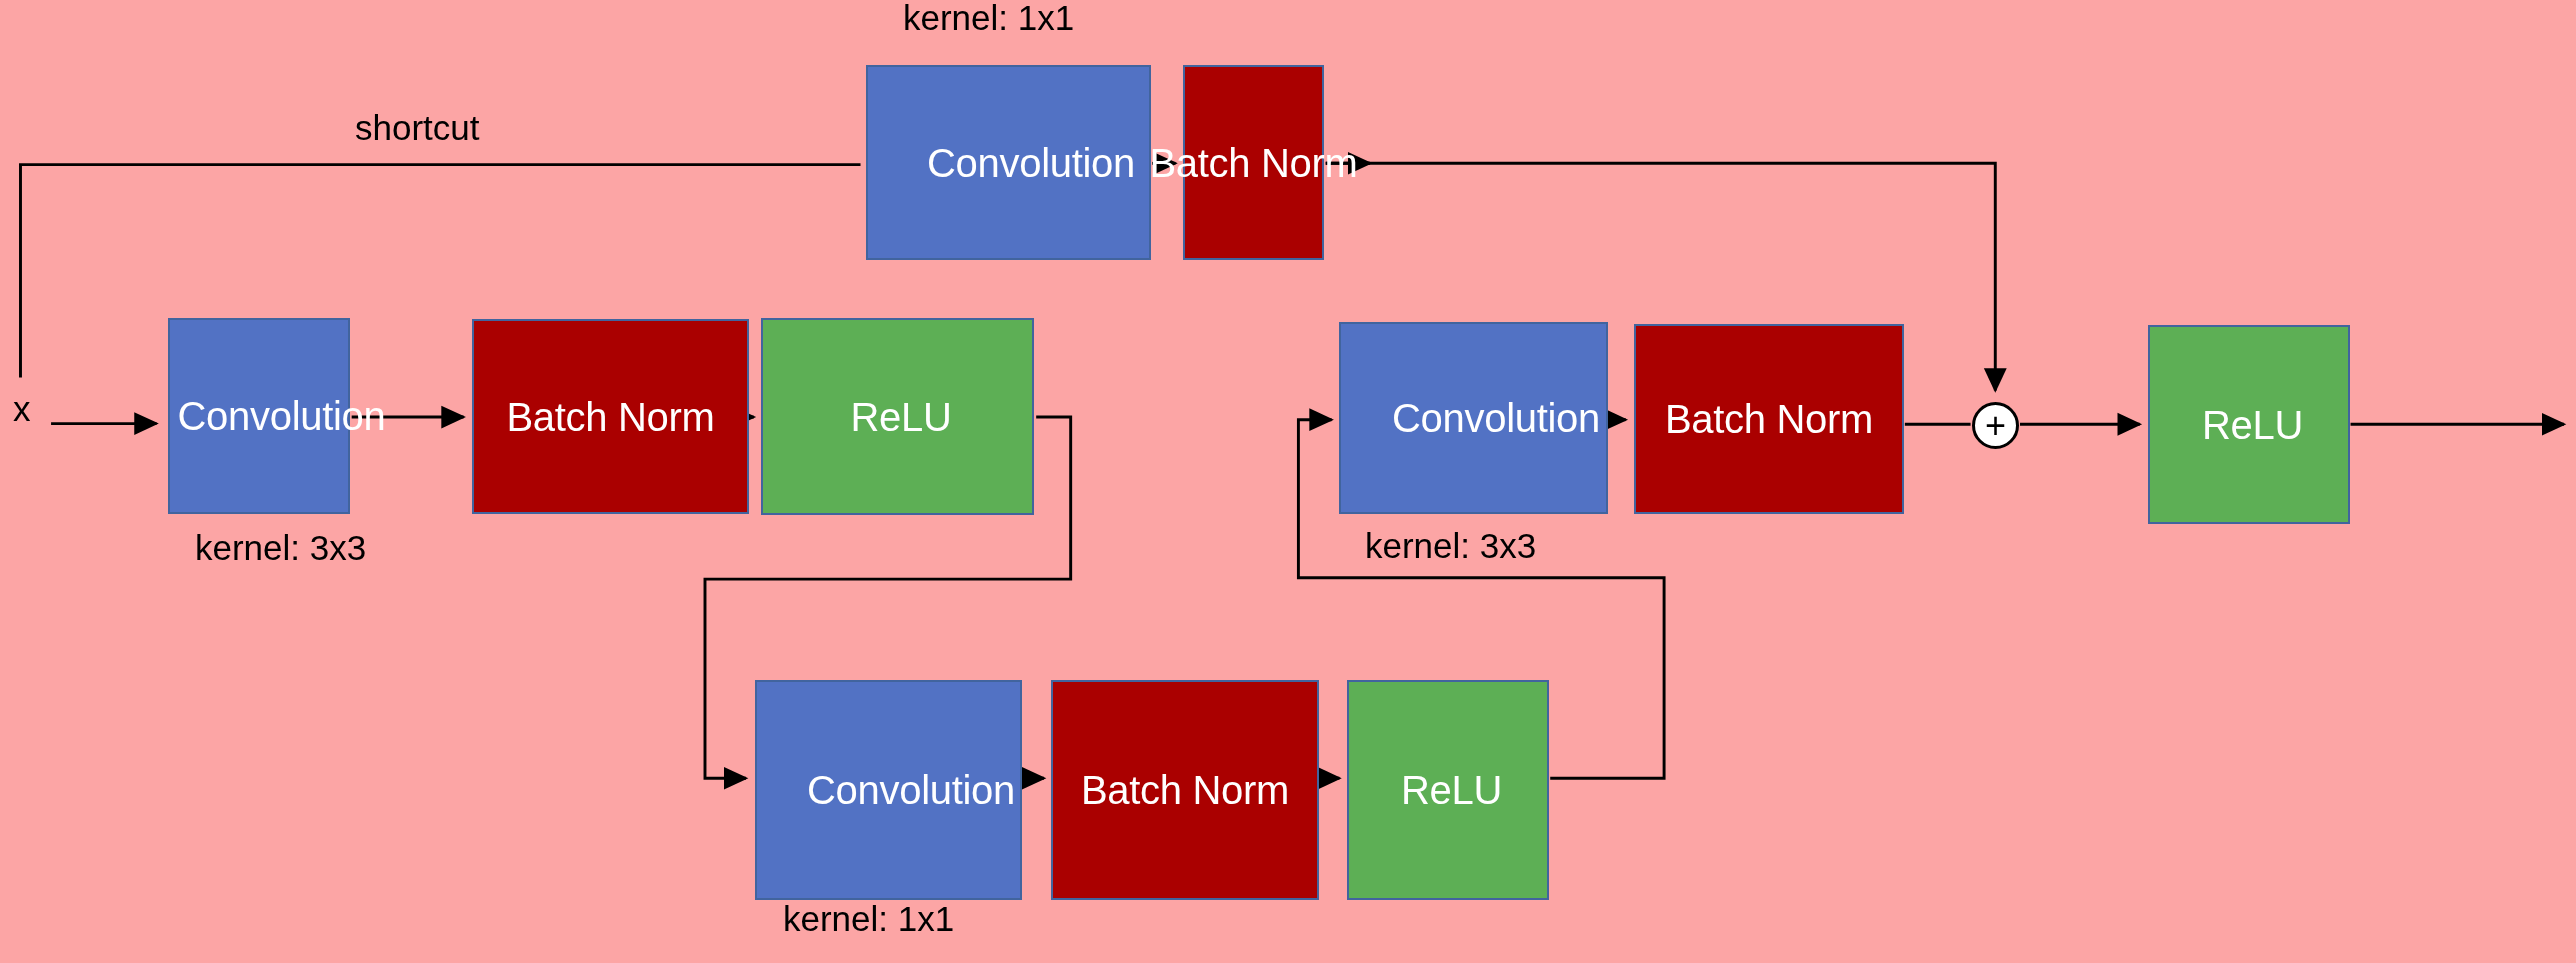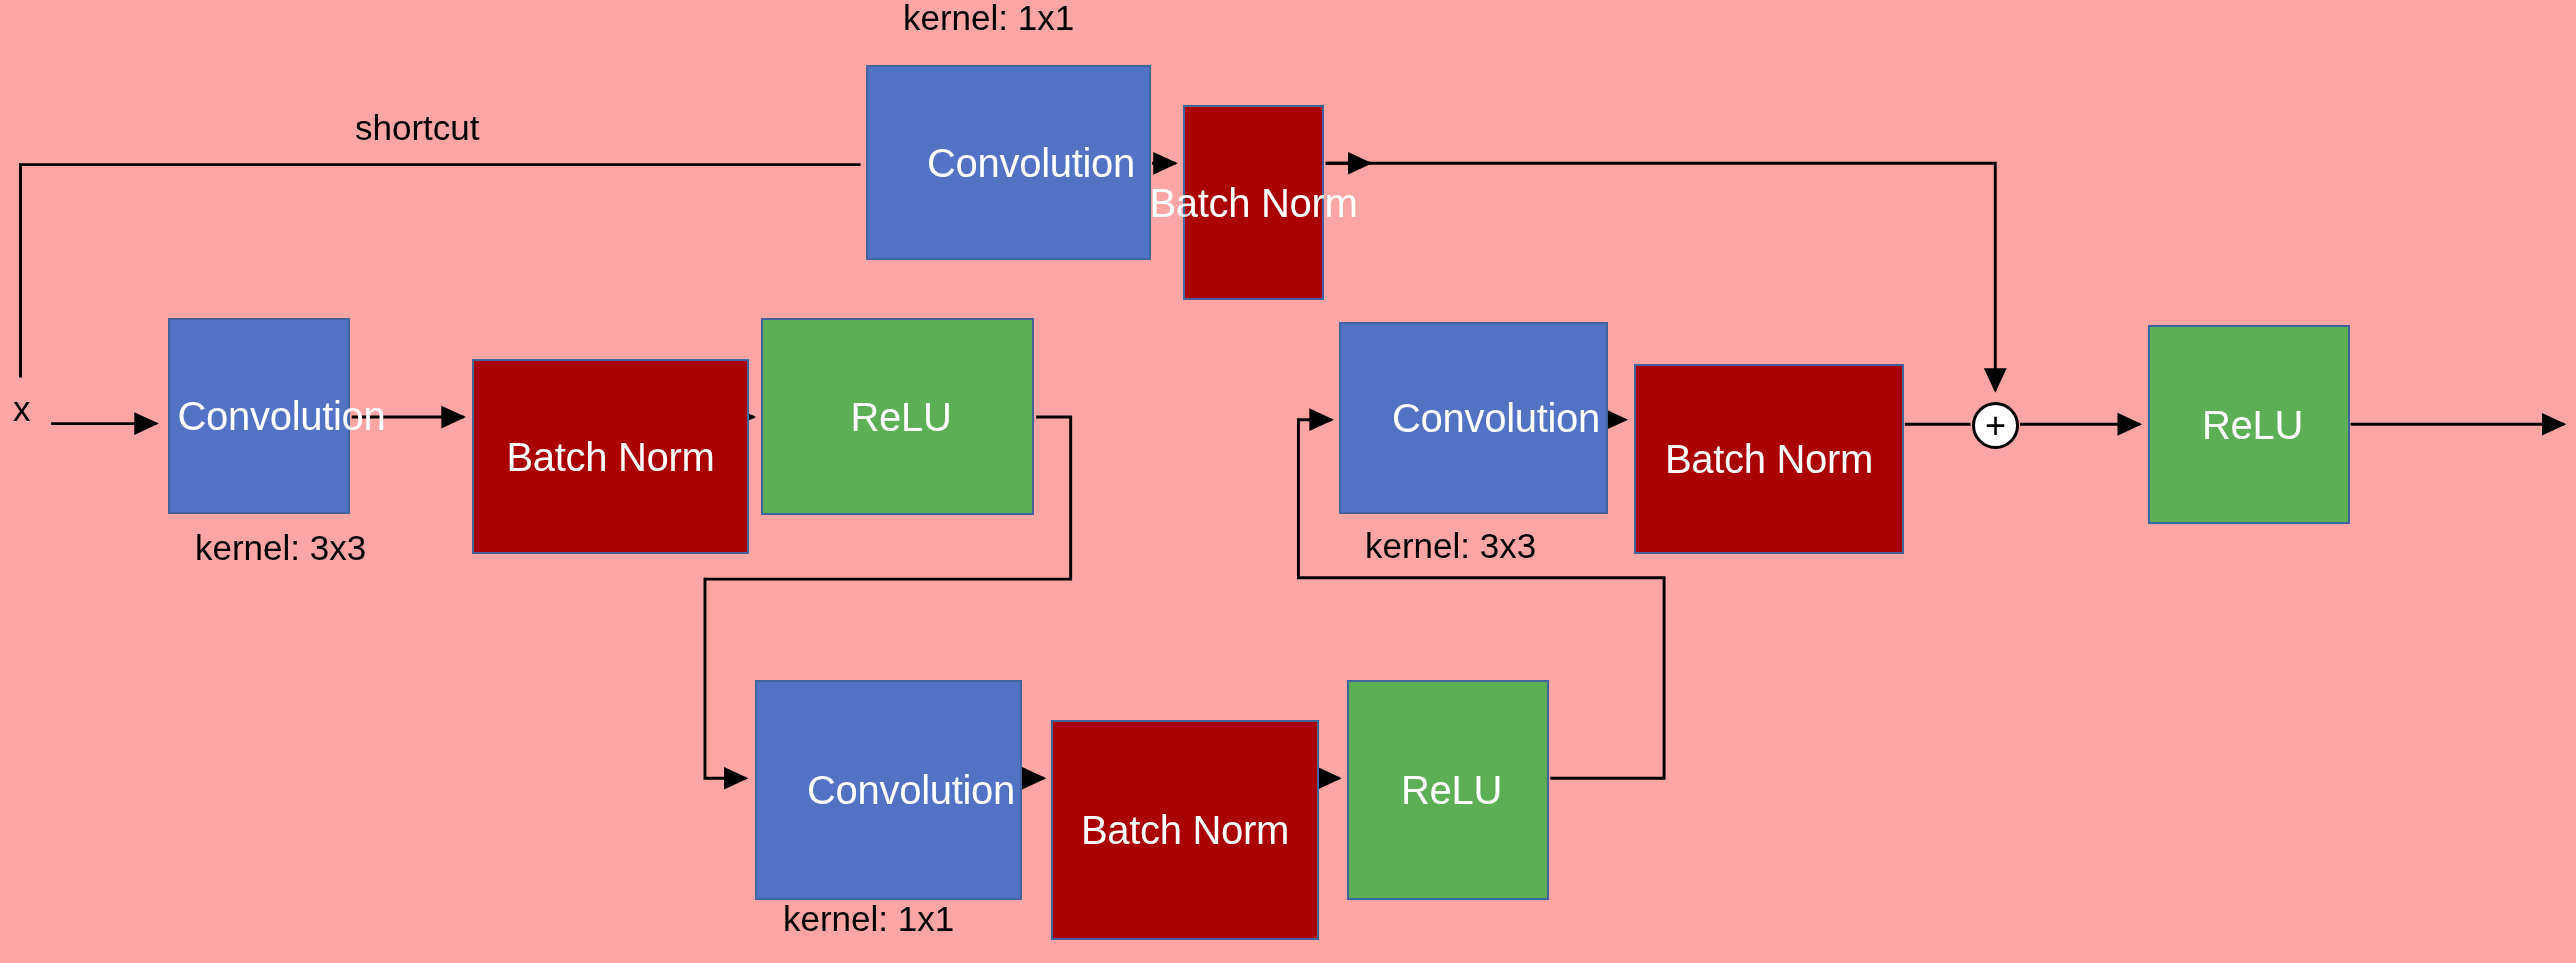--- a/index.html
+++ b/index.html
@@ -30,21 +30,21 @@
     display: flex;
     align-items: center;
     justify-content: center;
     color: #ffffff;
     font-weight: 400;
     letter-spacing: -0.3px;
     line-height: 1;
     white-space: nowrap;
   }
   .block.conv  { background: #5272C4; padding-left: 45px; }
-  .block.bn    { background: #AA0000; margin-top: 40px; }
+  .block.bn    { background: #AA0000; }
   .block.relu  { background: #5DAF55; padding-left: 7px; }
 
   .caption {
     position: absolute;
     color: #000000;
     white-space: nowrap;
     line-height: 1;
   }
   .op-circle {
     position: absolute;

